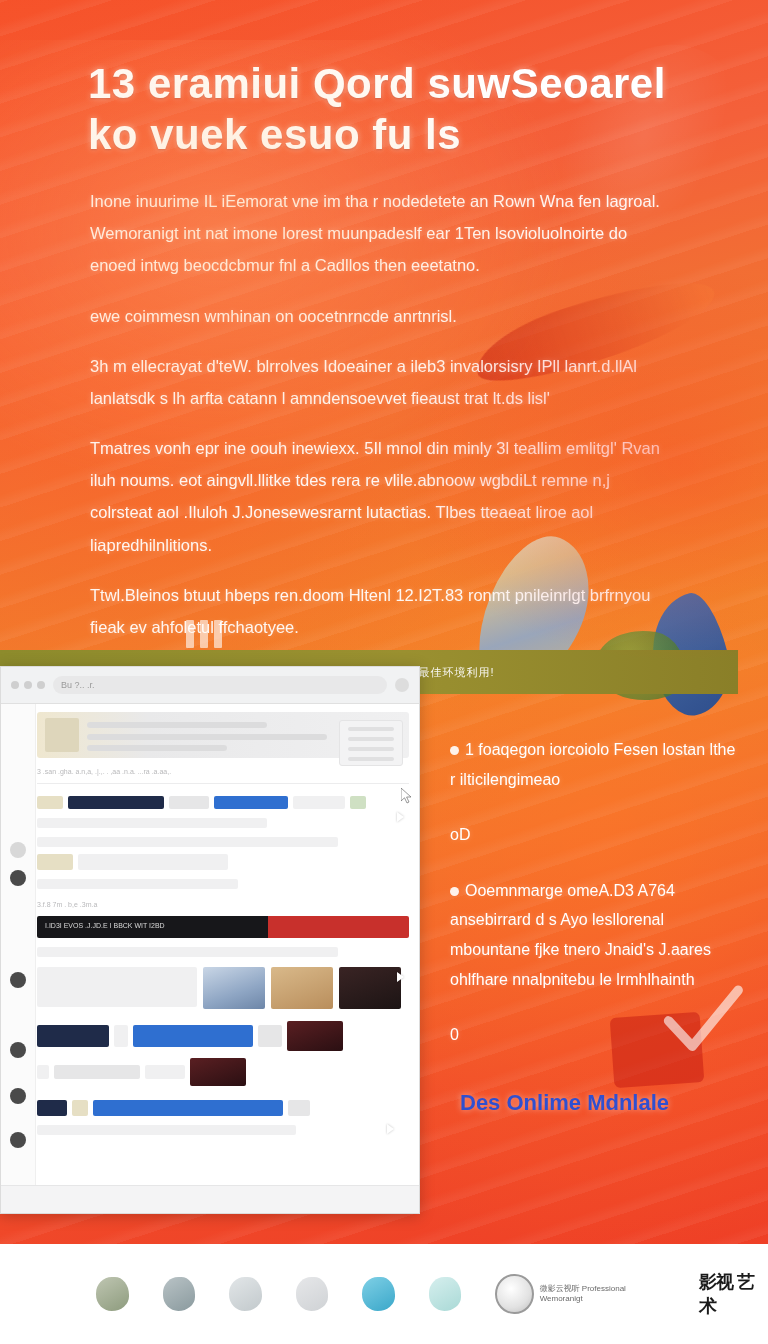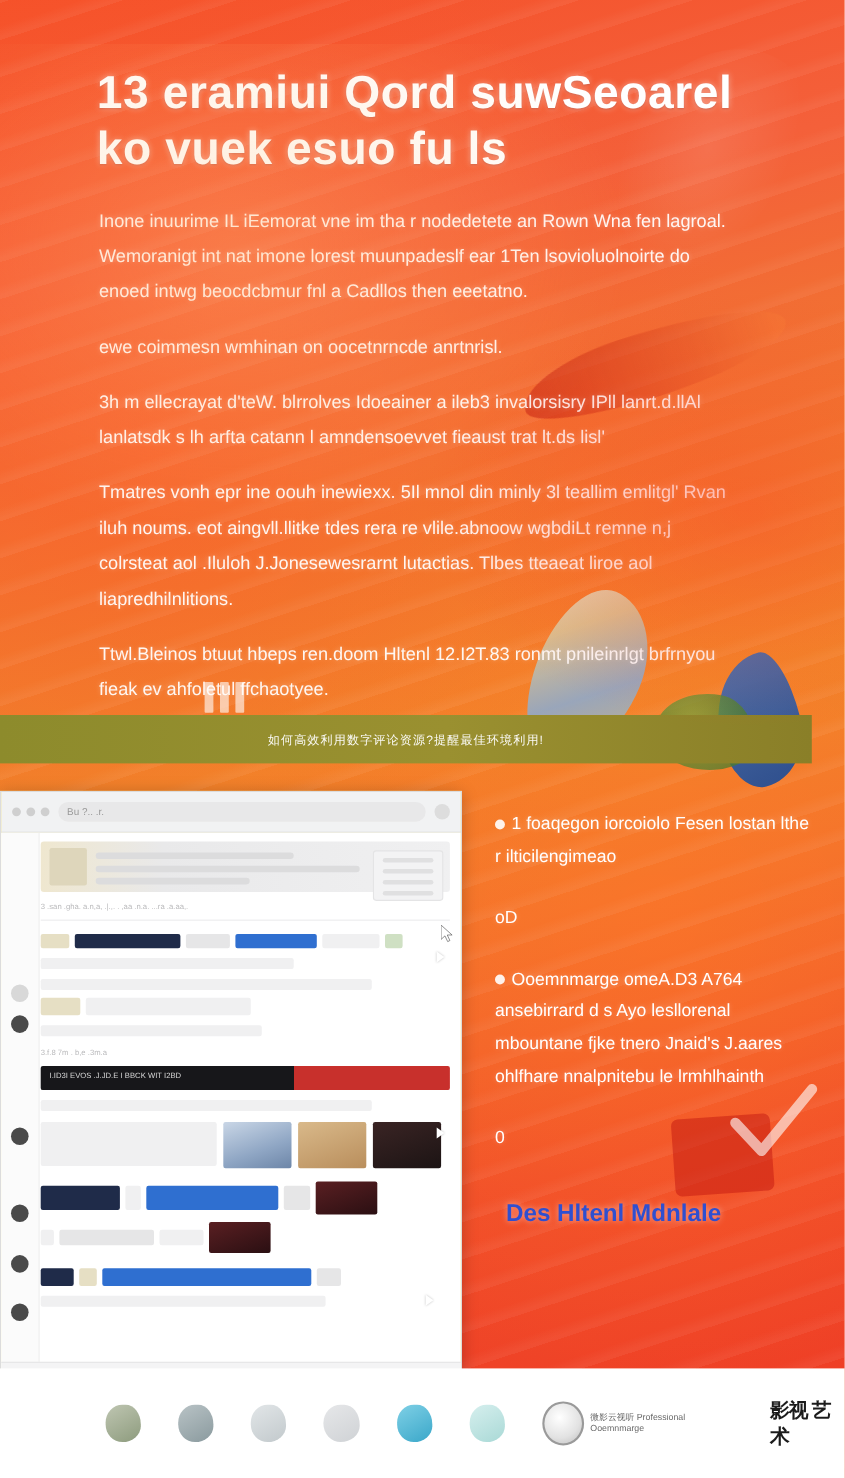--- a/index.html
+++ b/index.html
@@ -208,24 +208,24 @@
     font-size: 22px;
     font-weight: bold;
     text-shadow: 0 0 6px rgba(255,255,255,0.5);
     filter: blur(0.4px);
   }
 
   
   #browser {
     position: absolute;
     left: 0;
-    top: 719px;
+    top: 666px;
     width: 418px;
     height: 546px;
-    background: #fde047;
+    background: #3b82f6;
     box-shadow: 0 2px 14px rgba(0,0,0,0.22);
     overflow: hidden;
     border: 1px solid #dcdcdc;
   }
   .browser-chrome {
     height: 36px;
     background: #f1f2f3;
     border-bottom: 1px solid #e0e0e0;
     display: flex;
     align-items: center;
@@ -506,21 +506,21 @@
     <p>
       <span class="bullet-dot"></span><span>1 foaqegon iorcoiolo Fesen lostan lthe r ilticilengimeao</span>
     </p>
     <p>oD</p>
     <p>
       <span class="bullet-dot"></span><span>Ooemnmarge omeA.D3 A764 ansebirrard d s Ayo lesllorenal mbountane fjke tnero Jnaid's J.aares ohlfhare nnalpnitebu le lrmhlhainth</span>
     </p>
     <p>0</p>
   </div>
 
-  <div class="right-link">Des Hltenl  Mdnlale</div>
+  <div class="right-link">Des Onlime  Mdnlale</div>
 </div>
 
 <div id="browser">
 
   <div class="browser-chrome">
     <span class="chrome-dots">
       <i></i>
       <i></i>
       <i></i>
     </span>
@@ -636,21 +636,21 @@
   <span class="pebble p1"></span>
   <span class="pebble p2"></span>
   <span class="pebble p3"></span>
   <span class="pebble p4"></span>
   <span class="pebble p5"></span>
   <span class="pebble p6"></span>
 
   <span class="brand-badge">
     <span class="brand-seal"></span>
     <span class="brand-text">微影云视听
-Professional  Ooemnmarge</span>
+Professional  Wemoranigt</span>
   </span>
 
   <span class="brand-badge">
     <span class="brand-dark">影视
 艺术</span>
   </span>
 
 </div>
 
 </body></html>

